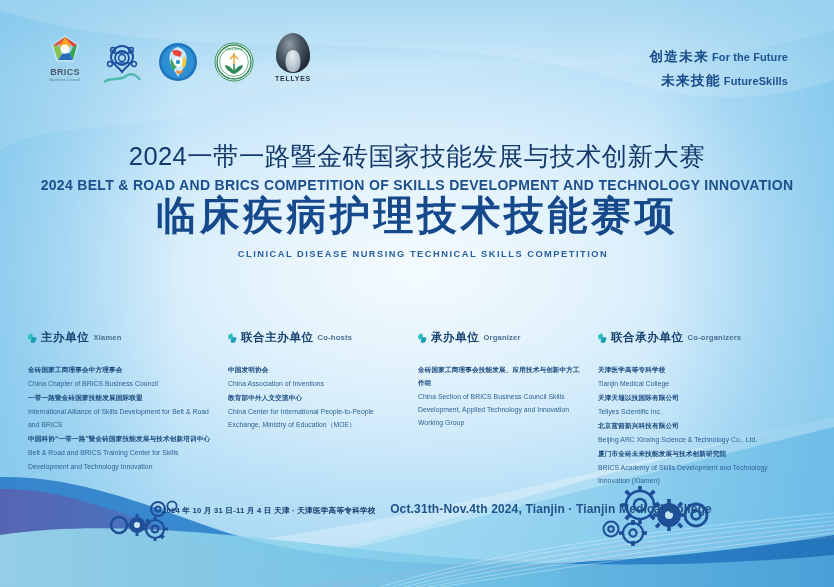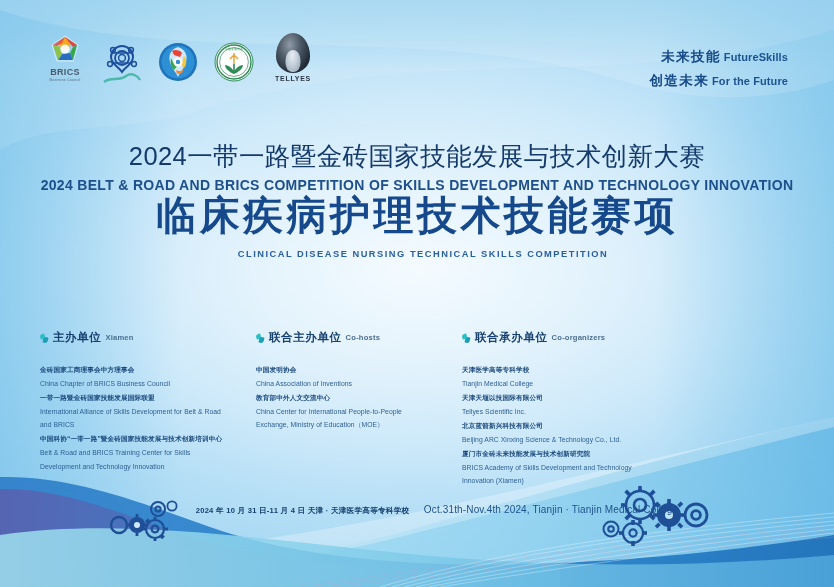--- a/index.html
+++ b/index.html
@@ -68,21 +68,21 @@
   .main-cn {
     font-size:40px; font-weight:bold; color:#16498c;
     letter-spacing:3.5px; line-height:1.1; white-space:nowrap;
   }
   .main-en {
     margin-top:12px; font-size:9.3px; font-weight:bold; color:#2a5fa0;
     letter-spacing:1.5px; white-space:nowrap;margin-left:12px;
   }
 
   
-  #orgs { position:absolute; left:40px; top:330px; width:760px; display:flex; z-index:6;gap:16px; }
+  #orgs { position:absolute; left:28px; top:330px; width:760px; display:flex; z-index:6; }
   .org-col { padding-right:14px; }
   .org-col.c1 { width:200px; }
   .org-col.c2 { width:190px; }
   .org-col.c3 { width:180px; }
   .org-col.c4 { width:190px; }
 
   .org-head { display:flex; align-items:center; gap:4px; margin-bottom:19px; white-space:nowrap; }
   .leaf-icon { width:9px; height:11px; position:relative; flex:none; }
   .leaf-icon:before, .leaf-icon:after {
     content:""; position:absolute; background:#2bbfc4; border-radius:60% 10% 60% 10%;
@@ -95,21 +95,21 @@
   .org-entry { margin-bottom:2px; }
   .org-cn { font-size:6.6px; font-weight:bold; color:#1b4a7e; line-height:1.95; letter-spacing:.15px; }
   .org-en { font-size:6.8px; color:#2f6093; line-height:1.95; letter-spacing:.05px; }
 
   
   #dateline {
     position:absolute; left:0; right:0; top:499px; text-align:center; z-index:7;
     white-space:nowrap;
   }
   .date-cn { font-size:7.6px; font-weight:bold; color:#17406f; letter-spacing:.25px;margin-left:40px; }
-  .date-en { font-size:10px; font-weight:normal; color:#1f5289; letter-spacing:.15px; margin-left:10px; }
+  .date-en { font-size:12px; font-weight:bold; color:#1f5289; letter-spacing:.15px; margin-left:10px; }
 
   
   svg.deco { position:absolute; left:0; bottom:0; width:834px; height:170px; z-index:2; }
   svg.deco-top { position:absolute; left:0; top:0; width:834px; height:180px; z-index:1; }
 
   
   .gearset { position:absolute; z-index:5; }
   #gears-left { left:107px; bottom:42px; }
   #gears-right { left:600px; bottom:34px; }
 </style>
@@ -243,24 +243,24 @@
 
     <div class="logo tellyes">
       <div class="tellyes-mark"></div>
       <div class="tellyes-word">TELLYES</div>
     </div>
 
   </div>
 
   <div id="slogan">
     <div class="slogan-line">
+      <span class="slogan-cn">创造未来</span><span class="slogan-en">For the Future</span>
+    </div>
+    <div class="slogan-line">
       <span class="slogan-cn">未来技能</span><span class="slogan-en">FutureSkills</span>
-    </div>
-    <div class="slogan-line">
-      <span class="slogan-cn">创造未来</span><span class="slogan-en">For the Future</span>
     </div>
   </div>
 
   <div id="title-block">
     <div class="title-cn">2024一带一路暨金砖国家技能发展与技术创新大赛</div>
     <div class="title-en">2024 BELT &amp; ROAD AND BRICS COMPETITION OF SKILLS DEVELOPMENT AND TECHNOLOGY INNOVATION</div>
     <div class="main-cn">临床疾病护理技术技能赛项</div>
     <div class="main-en">CLINICAL DISEASE NURSING TECHNICAL SKILLS COMPETITION</div>
   </div>
 
@@ -295,20 +295,31 @@
       <div class="org-entry">
         <div class="org-cn">中国发明协会</div>
         <div class="org-en">China Association of Inventions</div>
       </div>
       <div class="org-entry">
         <div class="org-cn">教育部中外人文交流中心</div>
         <div class="org-en">China Center for International People-to-People Exchange, Ministry of Education（MOE）</div>
       </div>
     </div>
 
+    <div class="org-col c3">
+      <div class="org-head">
+        <span class="leaf-icon"></span>
+        <span class="org-head-cn">承办单位</span>
+        <span class="org-head-en">Organizer</span>
+      </div>
+      <div class="org-entry">
+        <div class="org-cn">金砖国家工商理事会技能发展、应用技术与创新中方工作组</div>
+        <div class="org-en">China Section of BRICS Business Council Skills Development, Applied Technology and Innovation Working Group</div>
+      </div>
+    </div>
 
     <div class="org-col c4">
       <div class="org-head">
         <span class="leaf-icon"></span>
         <span class="org-head-cn">联合承办单位</span>
         <span class="org-head-en">Co-organizers</span>
       </div>
       <div class="org-entry">
         <div class="org-cn">天津医学高等专科学校</div>
         <div class="org-en">Tianjin Medical College</div>

